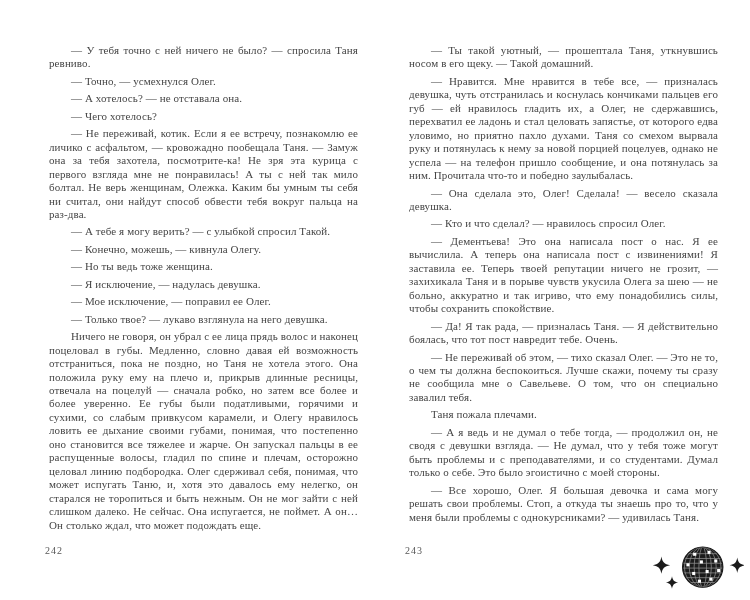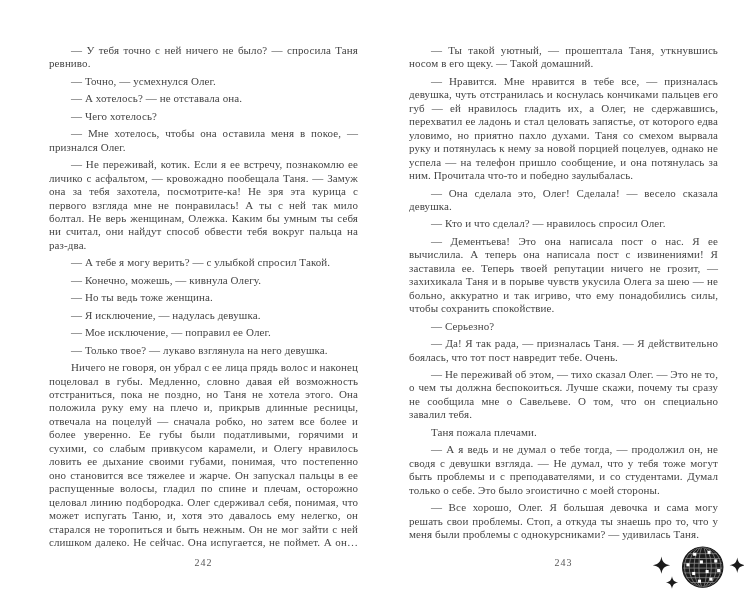--- a/index.html
+++ b/index.html
@@ -31,24 +31,23 @@
     margin: 4px;
     text-indent: 22px;
     text-align: justify;
     font-size: 11px;
     line-height: 13.45px;
     letter-spacing: 0.1px;
     color: #454545;
   }
   .page-number {
     position: absolute;
-    bottom: 0;
+    bottom: 12px;
     left: 0;
     right: 0;
-    text-align: center;
     font-size: 10px;
     color: #565656;
     letter-spacing: 1px;
   }
   .decoration {
     position: absolute;
     right: 6px;
     bottom: 2px;
     width: 96px;
     height: 56px;
@@ -58,41 +57,39 @@
 <body>
 
 <div class="spread">
 
   <section class="page page-left">
     <div class="text-block">
         <p>— У тебя точно с ней ничего не было? — спросила Таня ревниво.</p>
         <p>— Точно, — усмехнулся Олег.</p>
         <p>— А хотелось? — не отставала она.</p>
         <p>— Чего хотелось?</p>
-        <p>— Мне хотелось, чтобы она оставила меня в покое, — признался Олег.</p>
         <p>— Не переживай, котик. Если я ее встречу, познакомлю ее личико с асфальтом, — кровожадно пообещала Таня. — Замуж она за тебя захотела, посмотрите-ка! Не зря эта курица с первого взгляда мне не понравилась! А ты с ней так мило болтал. Не верь женщинам, Олежка. Каким бы умным ты себя ни считал, они найдут способ обвести тебя вокруг пальца на раз-два.</p>
         <p>— А тебе я могу верить? — с улыбкой спросил Такой.</p>
         <p>— Конечно, можешь, — кивнула Олегу.</p>
         <p>— Но ты ведь тоже женщина.</p>
         <p>— Я исключение, — надулась девушка.</p>
         <p>— Мое исключение, — поправил ее Олег.</p>
         <p>— Только твое? — лукаво взглянула на него девушка.</p>
         <p>Ничего не говоря, он убрал с ее лица прядь волос и наконец поцеловал в губы. Медленно, словно давая ей возможность отстраниться, пока не поздно, но Таня не хотела этого. Она положила руку ему на плечо и, прикрыв длинные ресницы, отвечала на поцелуй — сначала робко, но затем все более и более уверенно. Ее губы были податливыми, горячими и сухими, со слабым привкусом карамели, и Олегу нравилось ловить ее дыхание своими губами, понимая, что постепенно оно становится все тяжелее и жарче. Он запускал пальцы в ее распущенные волосы, гладил по спине и плечам, осторожно целовал линию подбородка. Олег сдерживал себя, понимая, что может испугать Таню, и, хотя это давалось ему нелегко, он старался не торопиться и быть нежным. Он не мог зайти с ней слишком далеко. Не сейчас. Она испугается, не поймет. А он… Он столько ждал, что может подождать еще.</p>
       </div>
     <div class="page-number">242</div>
   </section>
 
   <section class="page page-right">
     <div class="text-block">
         <p>— Ты такой уютный, — прошептала Таня, уткнувшись носом в его щеку. — Такой домашний.</p>
         <p>— Нравится. Мне нравится в тебе все, — призналась девушка, чуть отстранилась и коснулась кончиками пальцев его губ — ей нравилось гладить их, а Олег, не сдержавшись, перехватил ее ладонь и стал целовать запястье, от которого едва уловимо, но приятно пахло духами. Таня со смехом вырвала руку и потянулась к нему за новой порцией поцелуев, однако не успела — на телефон пришло сообщение, и она потянулась за ним. Прочитала что-то и победно заулыбалась.</p>
         <p>— Она сделала это, Олег! Сделала! — весело сказала девушка.</p>
         <p>— Кто и что сделал? — нравилось спросил Олег.</p>
         <p>— Дементьева! Это она написала пост о нас. Я ее вычислила. А теперь она написала пост с извинениями! Я заставила ее. Теперь твоей репутации ничего не грозит, — захихикала Таня и в порыве чувств укусила Олега за шею — не больно, аккуратно и так игриво, что ему понадобились силы, чтобы сохранить спокойствие.</p>
-        <p>— Серьезно?</p>
         <p>— Да! Я так рада, — призналась Таня. — Я действительно боялась, что тот пост навредит тебе. Очень.</p>
         <p>— Не переживай об этом, — тихо сказал Олег. — Это не то, о чем ты должна беспокоиться. Лучше скажи, почему ты сразу не сообщила мне о Савельеве. О том, что он специально завалил тебя.</p>
         <p>Таня пожала плечами.</p>
         <p>— А я ведь и не думал о тебе тогда, — продолжил он, не сводя с девушки взгляда. — Не думал, что у тебя тоже могут быть проблемы и с преподавателями, и со студентами. Думал только о себе. Это было эгоистично с моей стороны.</p>
         <p>— Все хорошо, Олег. Я большая девочка и сама могу решать свои проблемы. Стоп, а откуда ты знаешь про то, что у меня были проблемы с однокурсниками? — удивилась Таня.</p>
       </div>
     <div class="page-number">243</div>
   </section>
 
   <div class="decoration">

